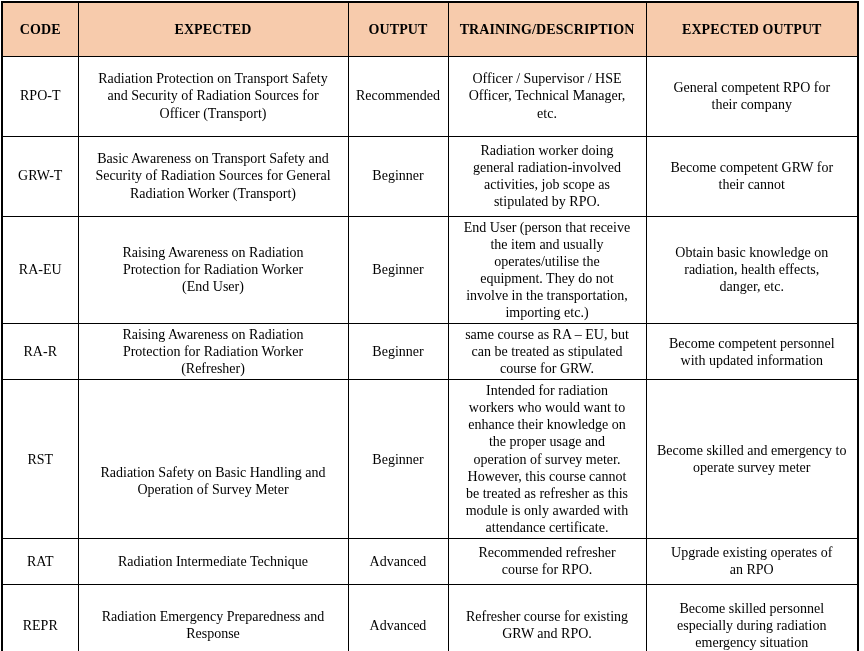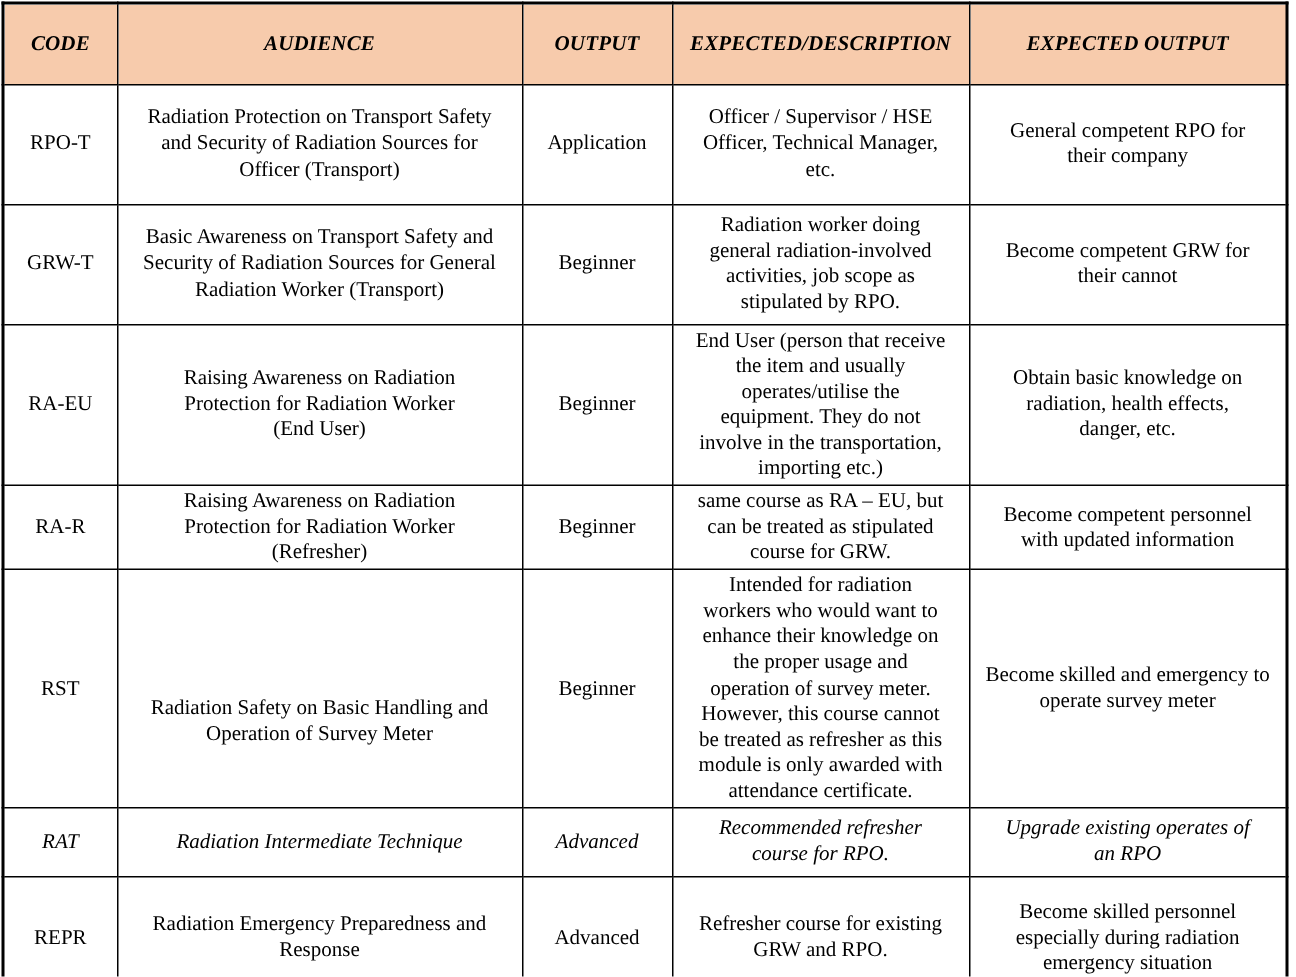--- a/index.html
+++ b/index.html
@@ -30,64 +30,64 @@
   th, td {
     border: 1px solid var(--border-color, #000000);
     text-align: center;
     vertical-align: middle;
     padding: 2px 3px;
     font-size: 14px;
     line-height: 1.22;
     white-space: pre-line;
     overflow: hidden;
   }
-  thead tr { height: 54px; font-style: italic; }
+  thead tr { height: 54px; }
   th {
     background: var(--header-bg, #F7CBAC);
     font-weight: bold;
     letter-spacing: 0.1px;
   }
   tbody tr:nth-child(1) { height: 80px;  }
   tbody tr:nth-child(2) { height: 80px;  }
   tbody tr:nth-child(3) { height: 100px; }
   tbody tr:nth-child(4) { height: 49px;  }
   tbody tr:nth-child(5) { height: 148px; }
-  tbody tr:nth-child(6) { height: 46px; font-style: italic;  }
+  tbody tr:nth-child(6) { height: 46px;  }
   tbody tr:nth-child(7) { height: 82px;  }
 
   td.push-down { padding-top: 46px; }
 </style>
 </head>
 <body>
 
 <div class="table-wrap">
   <table class="courses">
     <colgroup>
       <col class="c-code">
         <col class="c-training">
         <col class="c-level">
         <col class="c-audience">
         <col class="c-output">
     </colgroup>
     <thead>
       <tr>
         <th>CODE</th>
-        <th>AUDIENCE</th>
+        <th>EXPECTED</th>
         <th>OUTPUT</th>
-        <th>EXPECTED/DESCRIPTION</th>
+        <th>TRAINING/DESCRIPTION</th>
         <th>EXPECTED OUTPUT</th>
       </tr>
     </thead>
     <tbody>
       <tr>
         <td>RPO-T</td>
         <td>Radiation Protection on Transport Safety
 and Security of Radiation Sources for
 Officer (Transport)</td>
-        <td>Application</td>
+        <td>Recommended</td>
         <td>Officer / Supervisor / HSE
 Officer, Technical Manager,
 etc.</td>
         <td>General competent RPO for
 their company</td>
       </tr>
       <tr>
         <td>GRW-T</td>
         <td>Basic Awareness on Transport Safety and
 Security of Radiation Sources for General

